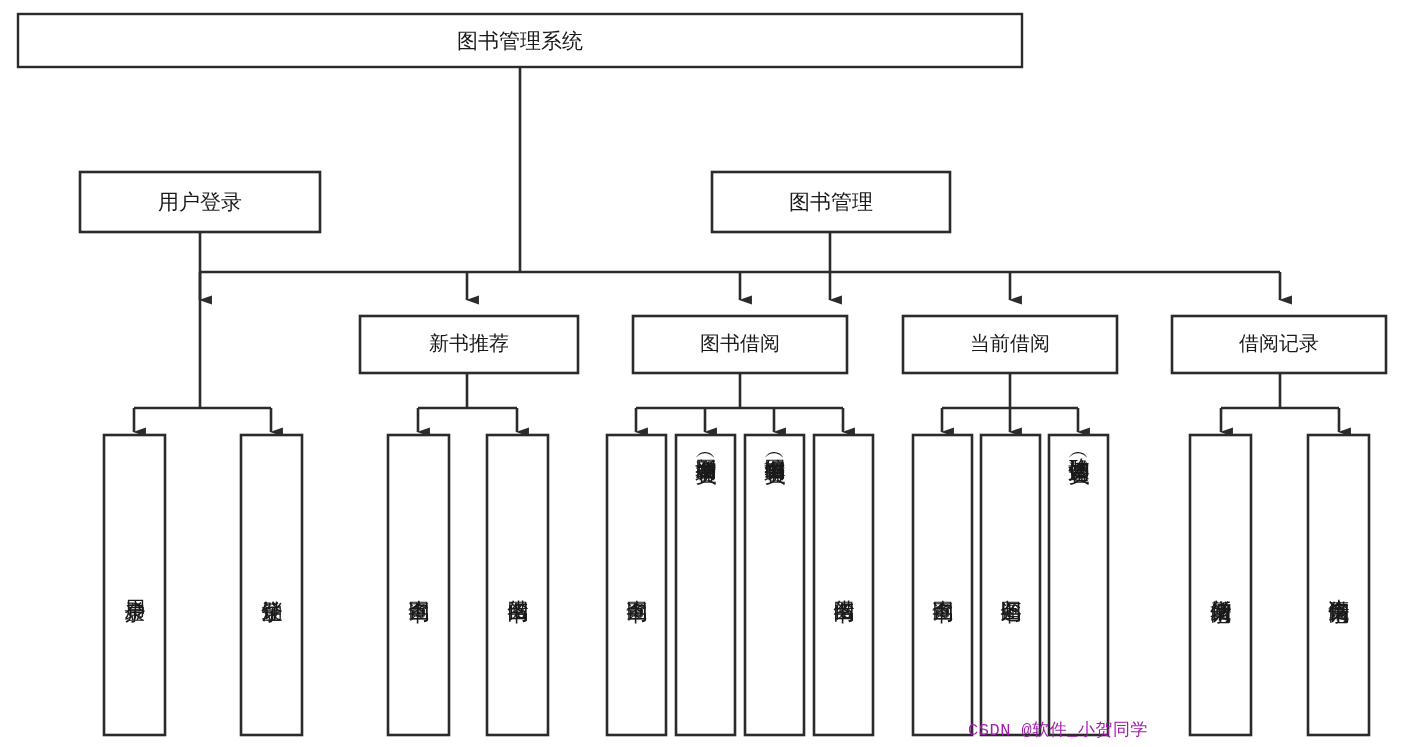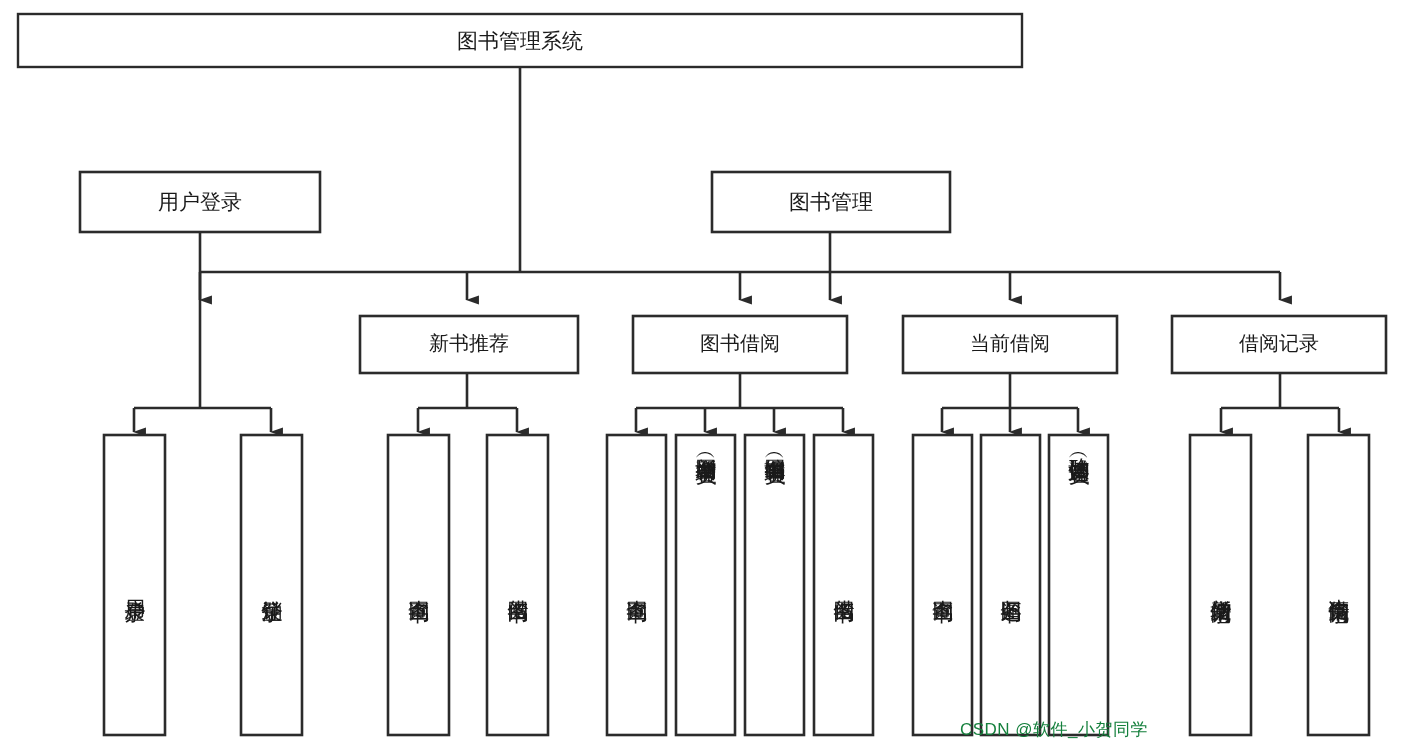--- a/index.html
+++ b/index.html
@@ -66,23 +66,23 @@
     line-height: 1.18;
     color: #1a1a1a;
     letter-spacing: 1px;
     white-space: nowrap;
     text-align: center;
   }
   .watermark {
     position: absolute;
     right: 8px;
     bottom: 6px;
-    font-family: Liberation Sans, sans-serif;
+    font-family: Liberation Mono, monospace;
     font-size: 17px;
-    color: #15803d;
+    color: #a21caf;
     letter-spacing: 0.5px;
     user-select: none;
   }
 </style>
 </head>
 <body>
 
 <div id="diagram-root">
 
   <svg class="flow" viewBox="0 0 1405 747">

